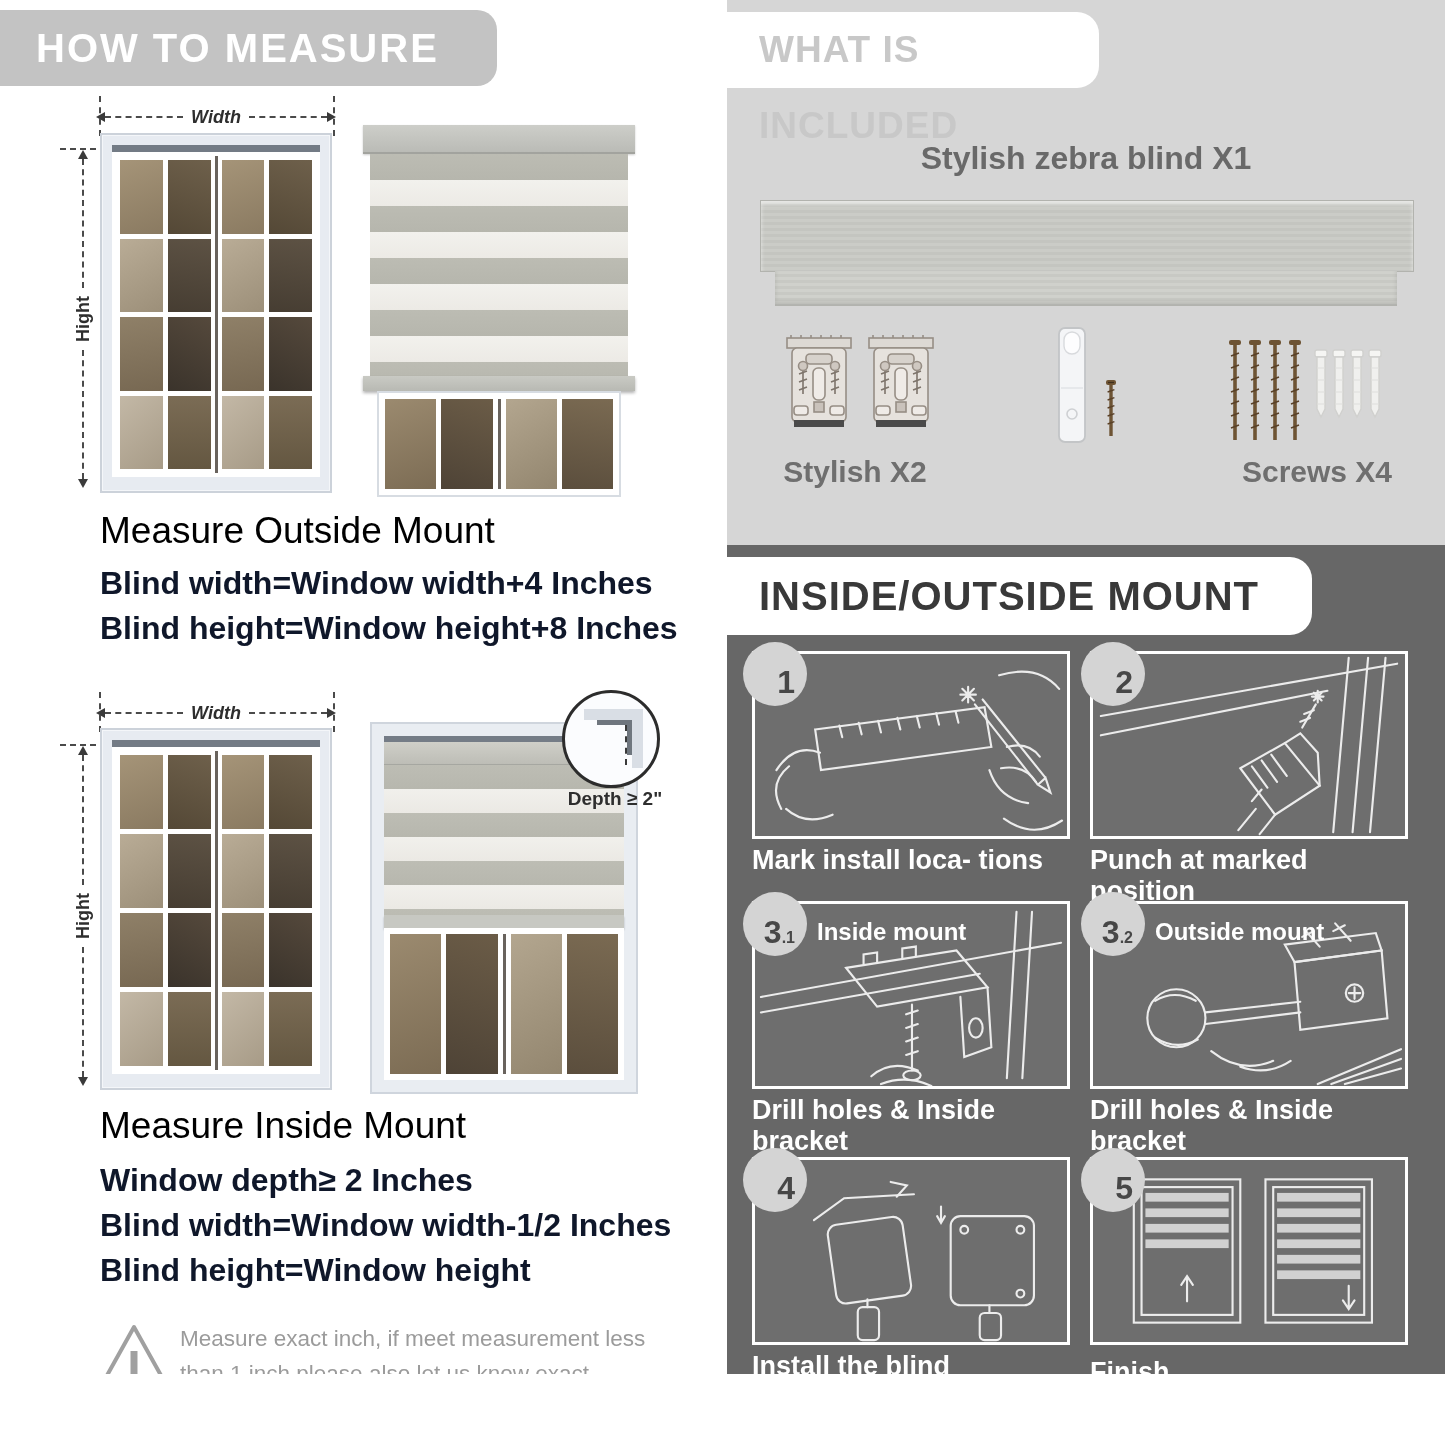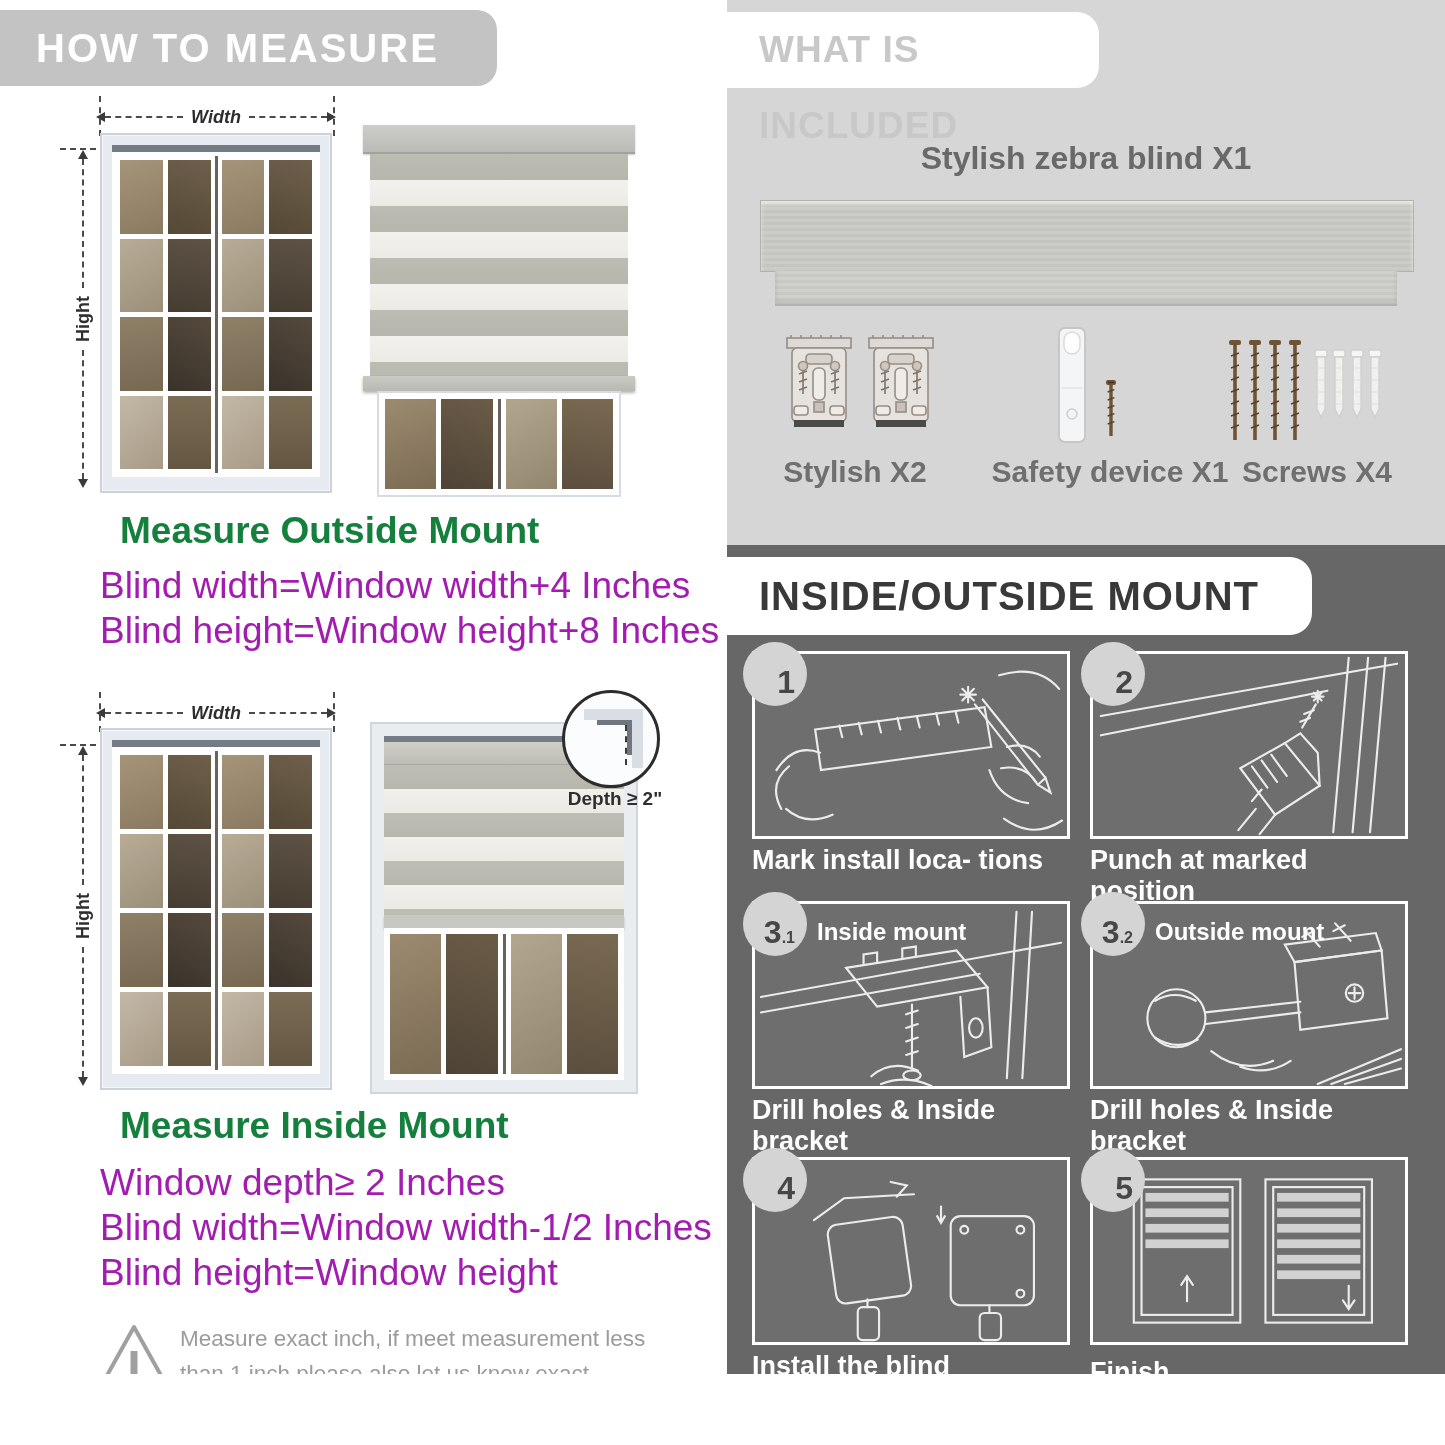--- a/index.html
+++ b/index.html
@@ -3,22 +3,22 @@
 <meta charset="utf-8">
 <style>
   html,body{margin:0;padding:0;background:#fff;}
   .page{position:relative;width:1445px;height:1374px;background:#fff;overflow:hidden;
         font-family:"Liberation Sans","DejaVu Sans",sans-serif;}
 
   
   .banner-left{position:absolute;left:0;top:10px;width:497px;height:76px;background:#c3c3c3;
     border-radius:0 20px 20px 0;color:#fff;font-size:40px;font-weight:bold;letter-spacing:2px;
     line-height:76px;padding-left:36px;box-sizing:border-box;}
-  .h-measure{position:absolute;color:#15803d;font-size:37px;font-weight:bold;margin-left:20px;}
-  .sub-line{position:absolute;color:#a21caf;font-size:37px;font-weight:normal;}
+  .h-measure{position:absolute;color:#000000;font-size:37px;font-weight:normal;}
+  .sub-line{position:absolute;color:#0f172a;font-size:32px;font-weight:bold;}
 
   
   .mw{position:absolute;display:flex;align-items:center;height:18px;font-style:italic;}
   .mw .tri-l{width:0;height:0;border-top:5px solid transparent;border-bottom:5px solid transparent;border-right:9px solid #3a3a3a;}
   .mw .tri-r{width:0;height:0;border-top:5px solid transparent;border-bottom:5px solid transparent;border-left:9px solid #3a3a3a;}
   .mw .dash{flex:1;height:0;border-top:2px dashed #4a4a4a;}
   .mw .lbl{padding:0 8px;font-size:18px;font-weight:bold;color:#2e2e2e;white-space:nowrap;}
   .mv{position:absolute;display:flex;flex-direction:column;align-items:center;width:18px;}
   .mv .tri-u{width:0;height:0;border-left:5px solid transparent;border-right:5px solid transparent;border-bottom:9px solid #3a3a3a;}
   .mv .tri-d{width:0;height:0;border-left:5px solid transparent;border-right:5px solid transparent;border-top:9px solid #3a3a3a;}
@@ -367,21 +367,20 @@
         </g>
         <g transform="translate(146,14)">
           <rect x="0" y="0" width="12" height="7" rx="2" fill="#f5f5f3" stroke="#d0d0ce" stroke-width="1.4"></rect>
           <path d="M2 7 h8 v52 l-4 8 l-4 -8 Z" fill="#f0f0ee" stroke="#d0d0ce" stroke-width="1.4"></path>
           <path d="M2 18 h8 M2 30 h8 M2 42 h8 M2 54 h8" stroke="#dededc" stroke-width="1.2"></path>
         </g>
       </g>
     </svg>
 
     <div class="item-label" style="left:18px;width:220px;">Stylish X2</div>
-    <div class="item-label" style="left:258px;width:250px;">Safety device X1</div>
     <div class="item-label" style="left:490px;width:200px;">Screws X4</div>
   </div>
 
   <div class="right-bottom">
     <div class="banner-mount">INSIDE/OUTSIDE MOUNT</div>
 
     <div class="step-box" style="left:25px;top:106px;">
       <svg viewBox="0 0 318 188" fill="none" stroke="#ececec" stroke-width="2.2" stroke-linecap="round">
         <path d="M60 78 L235 55 L242 96 L66 120 Z"></path>
         <path d="M85 74 l3 12 M105 71 l3 12 M125 69 l3 12 M145 66 l3 12 M165 64 l3 12 M185 61 l3 12 M205 59 l3 12"></path>

